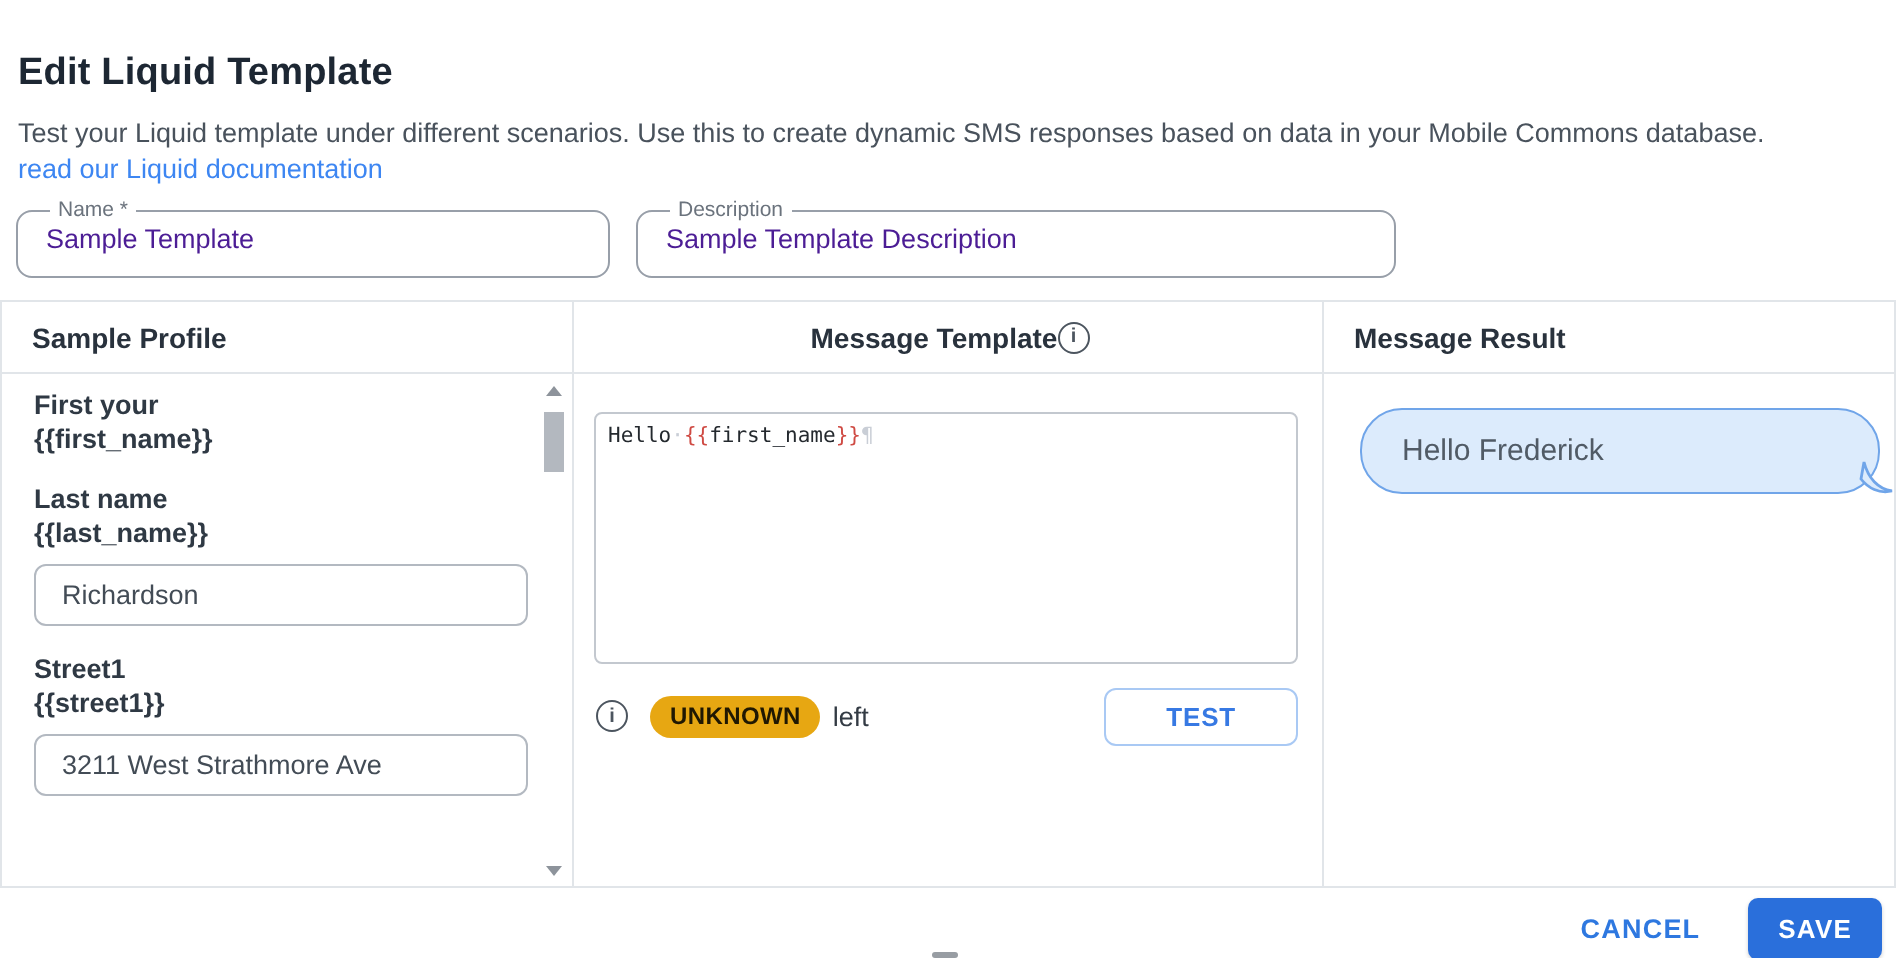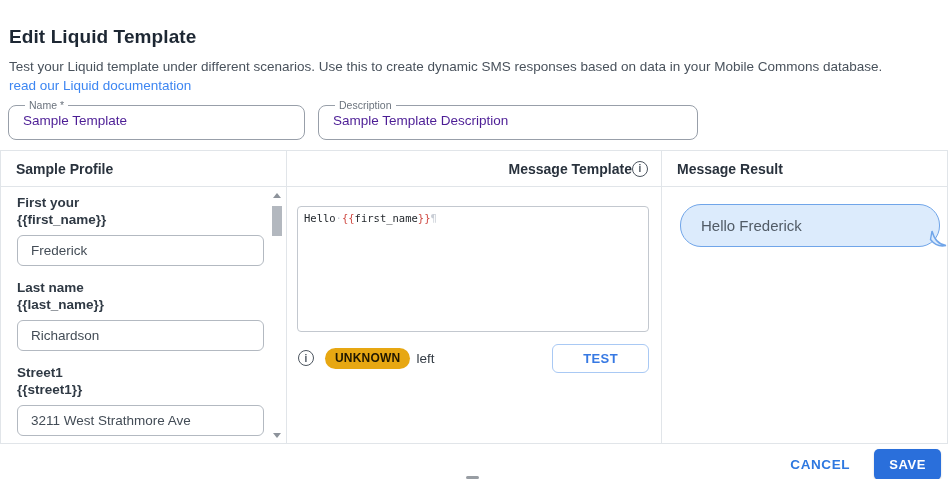--- a/index.html
+++ b/index.html
@@ -34,21 +34,21 @@
   .panel {
     position:absolute; left:0; top:150px; width:948px; height:294px;
     border:1px solid #e1e5e9; display:grid;
     grid-template-columns:286px 375px 1fr; grid-template-rows:36px 1fr;
     background:#fff;
   }
   .pc-head {
     display:flex; align-items:center; padding:0 13px 0 15px;
     border-bottom:1px solid #e1e5e9; font-size:14px; font-weight:700; color:#29323d;
   }
-  .pc-head.mid { justify-content:flex-end; }
+  .pc-head.mid { justify-content:center; }
   .bR { border-right:1px solid #e1e5e9; }
   .pc-body { position:relative; }
 
   .info-icon {
     width:16px; height:16px; border:1.5px solid #4c555f; border-radius:50%;
     display:inline-flex; align-items:center; justify-content:center;
     font-size:10px; font-weight:700; color:#4c555f; flex:0 0 auto; cursor:pointer; background:#fff;
   }
 
   
@@ -150,21 +150,20 @@
   <div class="pc-head">
     <span>Message Result</span>
   </div>
 
   <div class="pc-body bR">
     <div class="profile-scroll">
 
       <div class="pfield">
         <div class="plabel">First your</div>
         <div class="plabel">{{first_name}}</div>
-        <input class="pinput" type="text" value="Frederick" style="">
       </div>
 
       <div class="pfield">
         <div class="plabel">Last name</div>
         <div class="plabel">{{last_name}}</div>
         <input class="pinput" type="text" value="Richardson" style="">
       </div>
 
       <div class="pfield">
         <div class="plabel">Street1</div>

